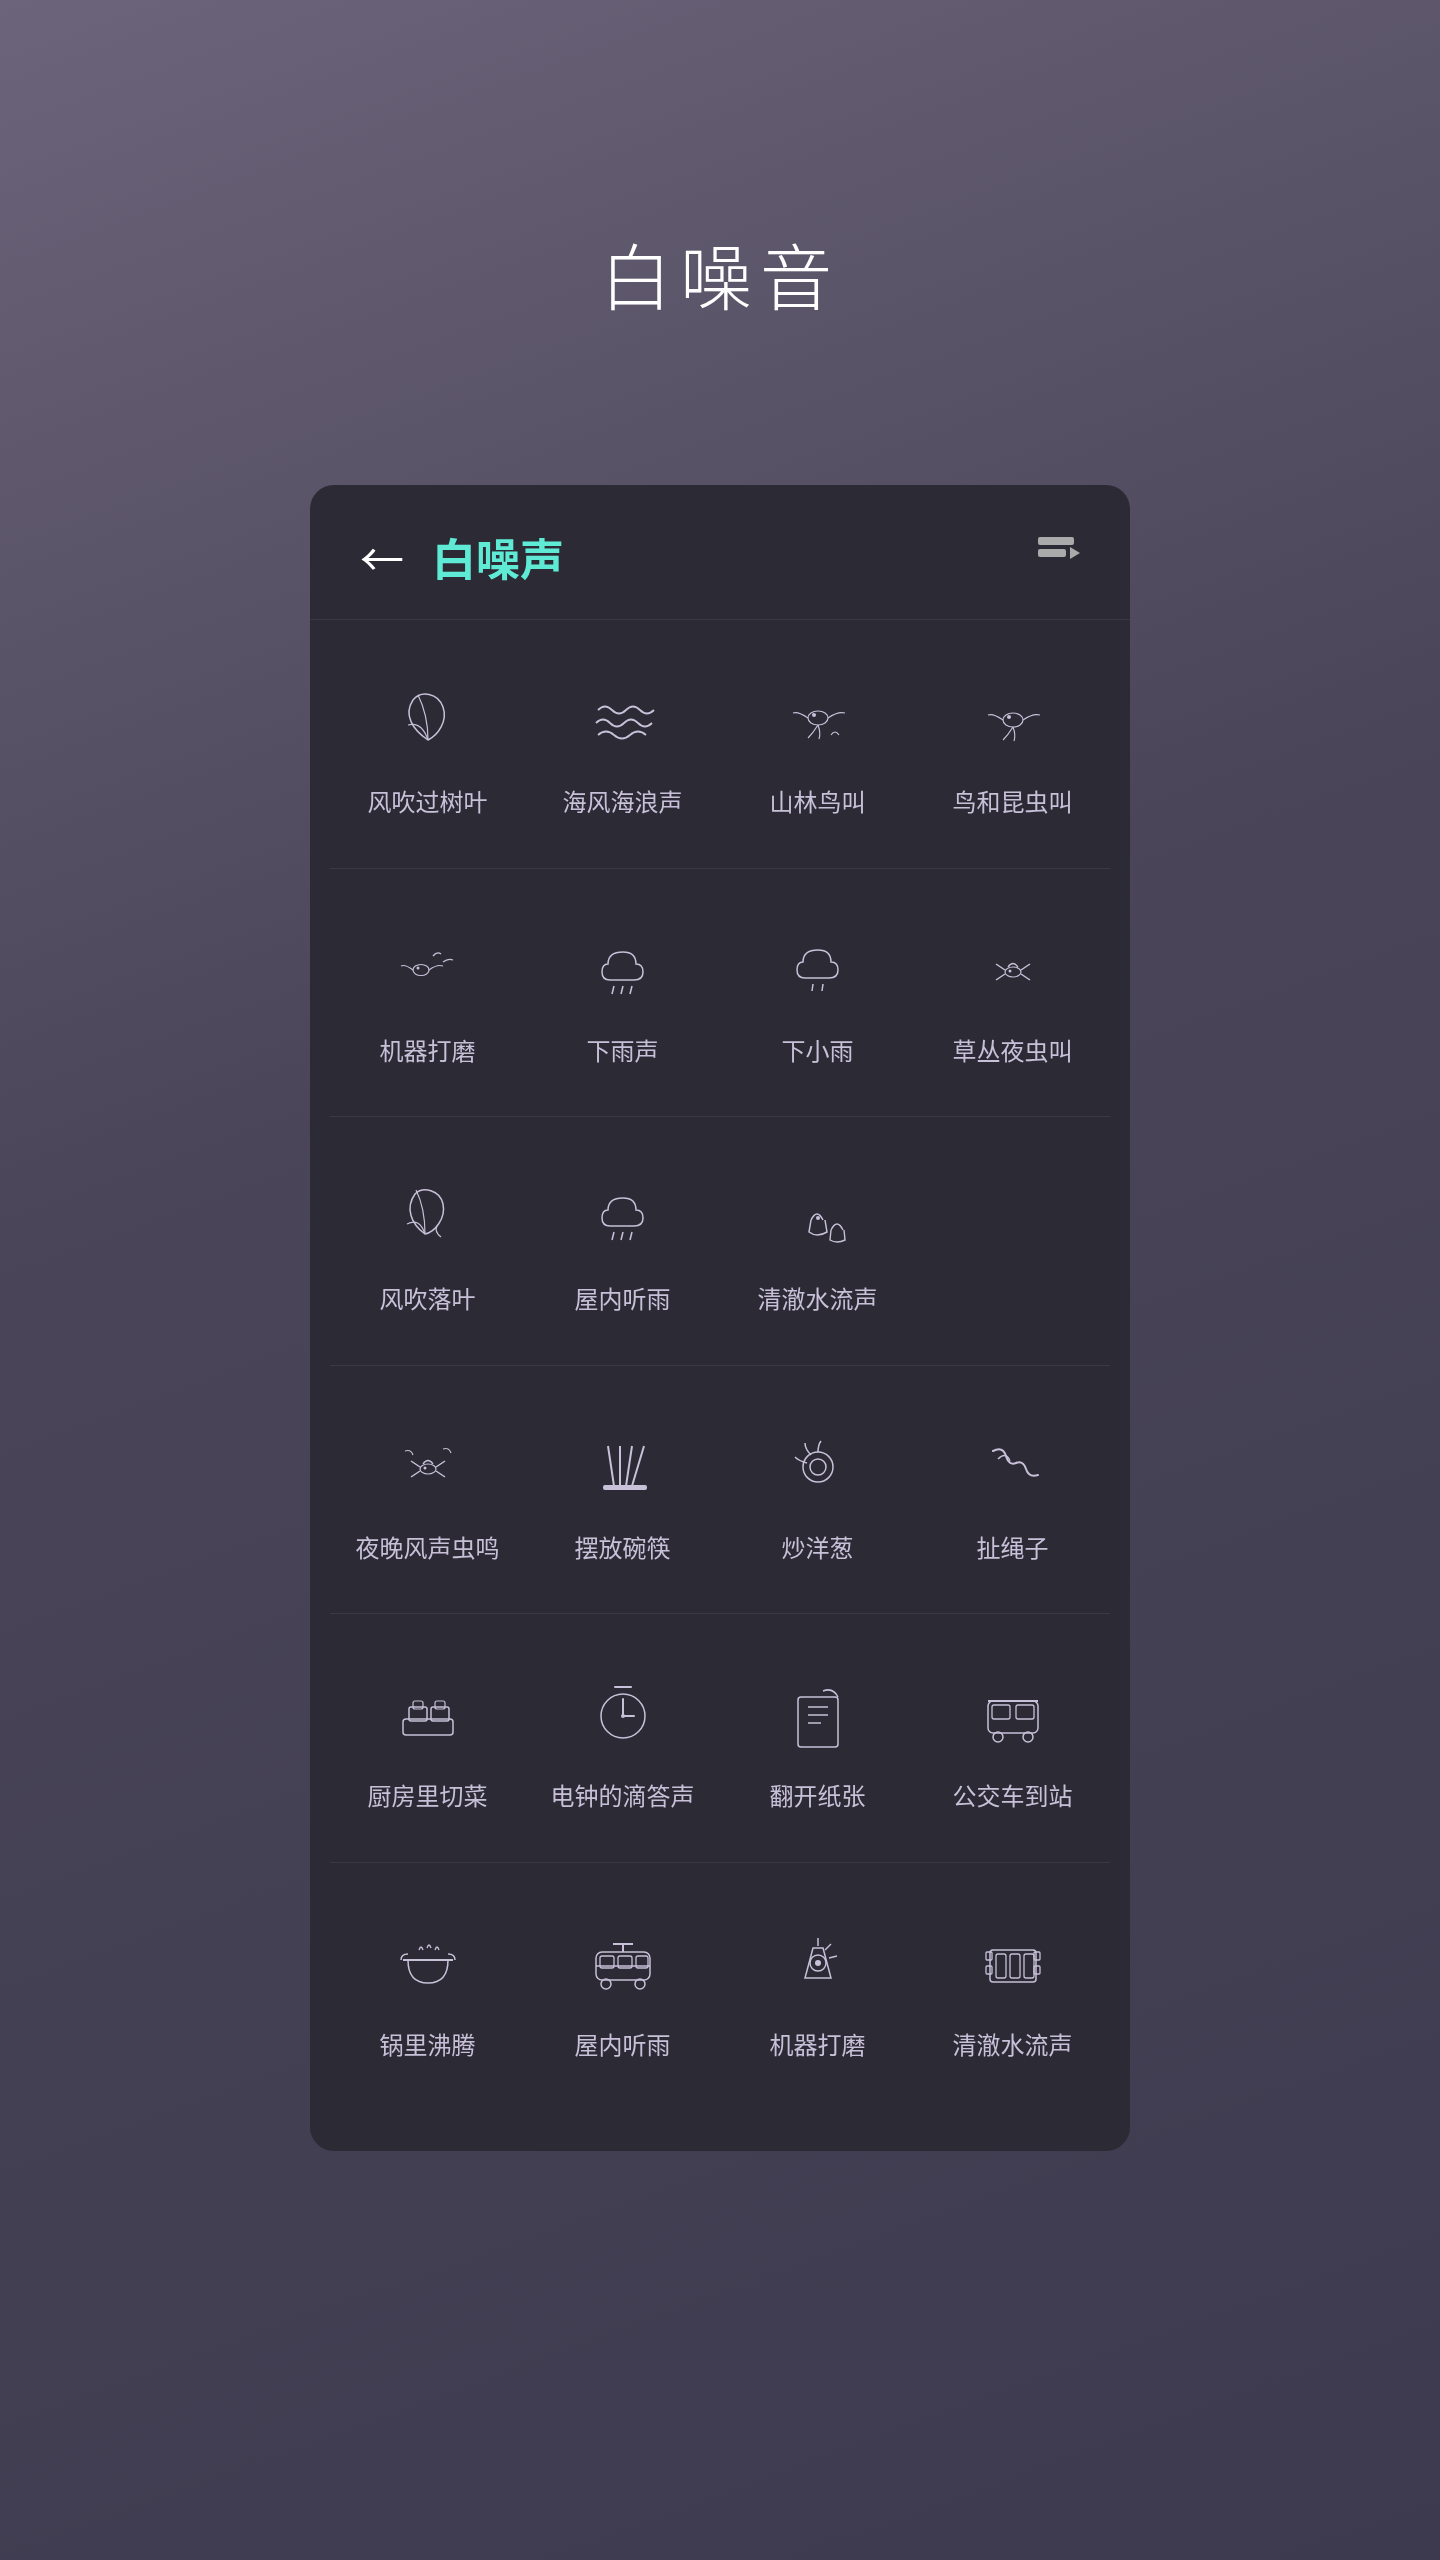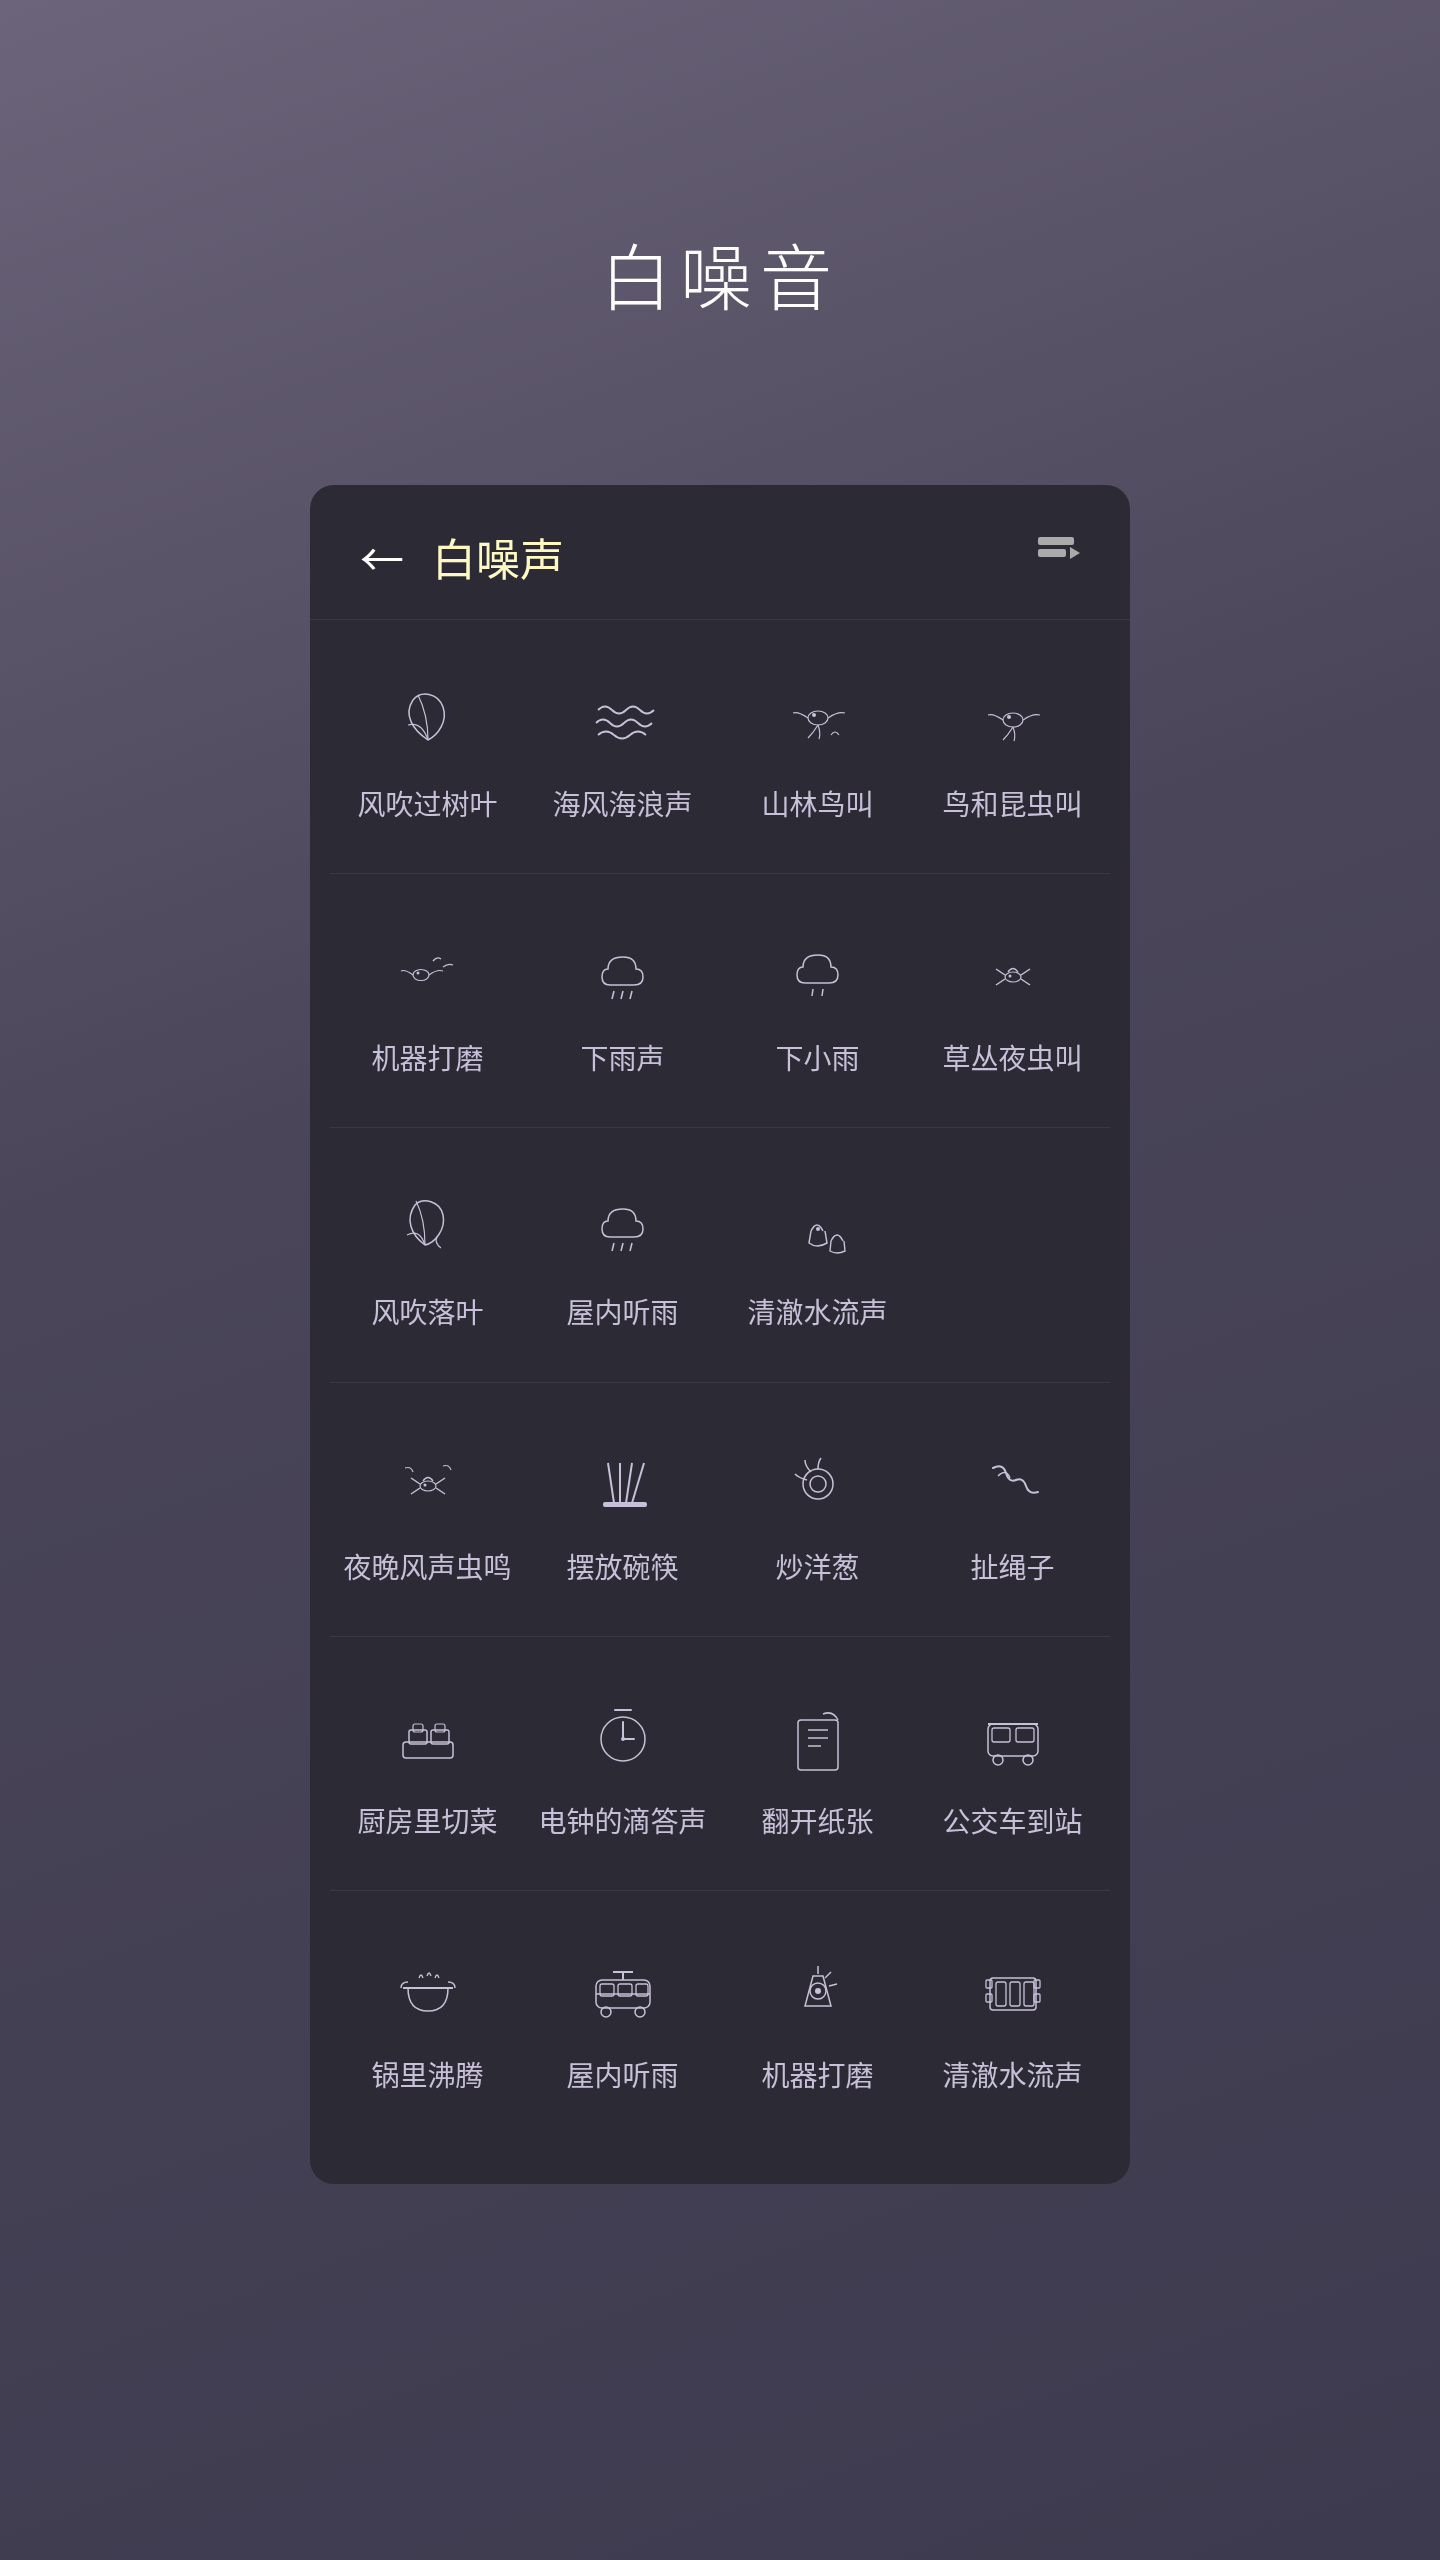--- a/index.html
+++ b/index.html
@@ -40,23 +40,23 @@
       align-items: center;
       gap: 28px;
     }
     .back-icon {
       color: #ffffff;
       font-size: 44px;
       cursor: pointer;
       line-height: 1;
     }
     .card-title {
-      color: #fef9c3;
+      color: #5eead4;
       font-size: 44px;
-      font-weight: 400;
+      font-weight: 700;
     }
     .queue-icon {
       color: #aaaaaa;
       font-size: 40px;
       cursor: pointer;
     }
     .grid {
       display: grid;
       grid-template-columns: repeat(4, 1fr);
       padding: 20px 20px;
@@ -78,21 +78,21 @@
     }
     .item-icon svg {
       width: 70px;
       height: 70px;
       stroke: #c8c0d8;
       fill: none;
       stroke-width: 1.2;
     }
     .item-label {
       color: #c8c0d8;
-      font-size: 28px;
+      font-size: 24px;
       text-align: center;
       line-height: 1.4;
     }
     .divider {
       height: 1px;
       background: #3a3846;
       margin: 0 20px;
     }
   </style>
 </head>

